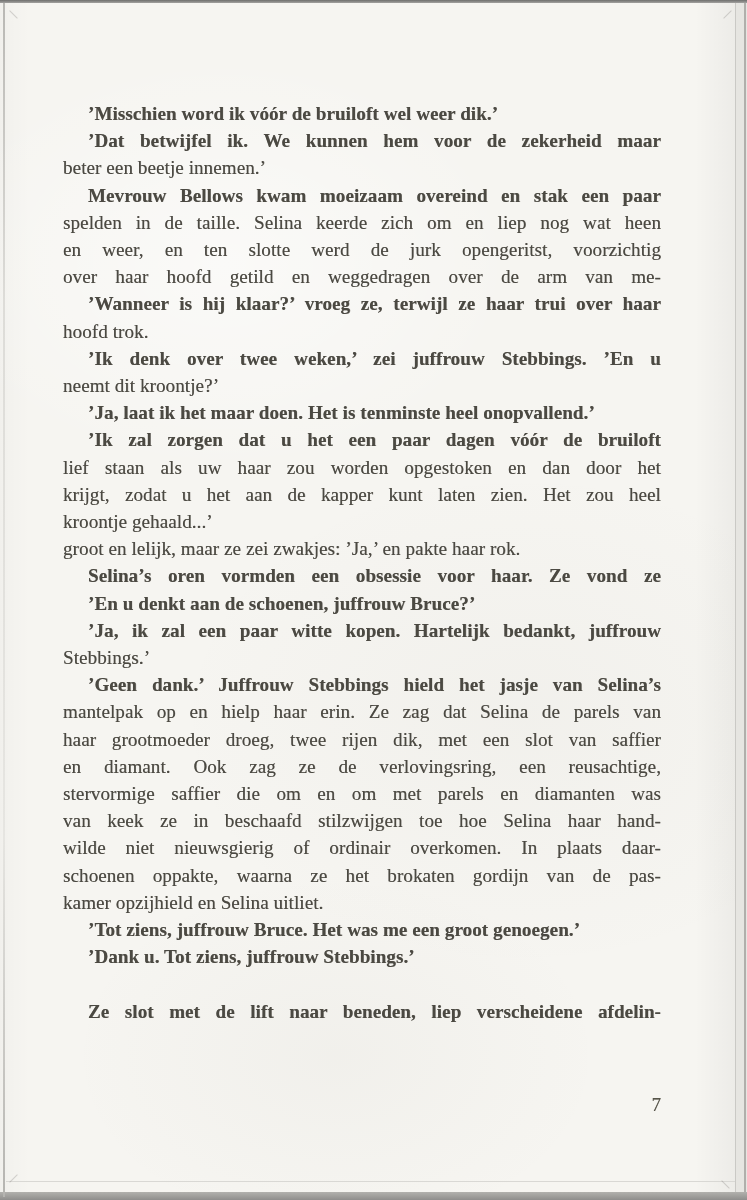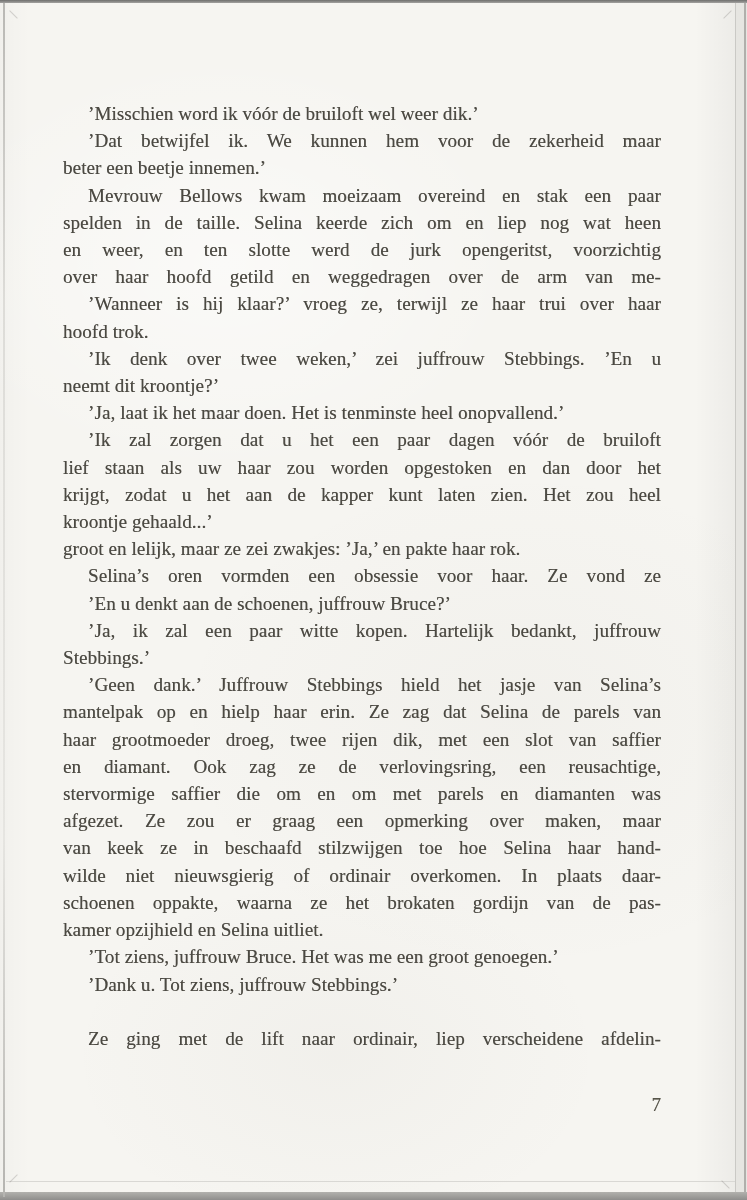--- a/index.html
+++ b/index.html
@@ -48,21 +48,21 @@
     top: 100px;
     width: 598px;
     font-size: 19px;
     line-height: 27.2px;
     color: #4b4942;
     text-shadow: 0.3px 0.3px 0.6px rgba(70,66,58,0.55);
     letter-spacing: 0.1px;
   }
   .line { text-align: left; }
   .line.justify { text-align: justify; text-align-last: justify; }
-  .line.indent { text-indent: 25px; }
+  .line.indent { text-indent: 25px; font-weight: bold; }
   .line.gap { margin-top: 27.2px; }
 
   .page-number {
     position: absolute;
     left: 63px;
     top: 1094px;
     width: 598px;
     text-align: right;
     font-size: 19px;
     color: #565449;
@@ -103,23 +103,22 @@
     <div class="line">groot en lelijk, maar ze zei zwakjes: ’Ja,’ en pakte haar rok.</div>
     <div class="line indent justify">Selina’s oren vormden een obsessie voor haar. Ze vond ze</div>
     <div class="line indent">’En u denkt aan de schoenen, juffrouw Bruce?’</div>
     <div class="line indent justify">’Ja, ik zal een paar witte kopen. Hartelijk bedankt, juffrouw</div>
     <div class="line">Stebbings.’</div>
     <div class="line indent justify">’Geen dank.’ Juffrouw Stebbings hield het jasje van Selina’s</div>
     <div class="line justify">mantelpak op en hielp haar erin. Ze zag dat Selina de parels van</div>
     <div class="line justify">haar grootmoeder droeg, twee rijen dik, met een slot van saffier</div>
     <div class="line justify">en diamant. Ook zag ze de verlovingsring, een reusachtige,</div>
     <div class="line justify">stervormige saffier die om en om met parels en diamanten was</div>
-    <div class="line justify">afgezet. Ze zou er graag een opmerking over maken, maar</div>
     <div class="line justify">van keek ze in beschaafd stilzwijgen toe hoe Selina haar hand-</div>
     <div class="line justify">wilde niet nieuwsgierig of ordinair overkomen. In plaats daar-</div>
     <div class="line justify">schoenen oppakte, waarna ze het brokaten gordijn van de pas-</div>
     <div class="line">kamer opzijhield en Selina uitliet.</div>
     <div class="line indent">’Tot ziens, juffrouw Bruce. Het was me een groot genoegen.’</div>
     <div class="line indent">’Dank u. Tot ziens, juffrouw Stebbings.’</div>
-    <div class="line indent justify gap">Ze ging met de lift naar ordinair, liep verscheidene afdelin-</div>
+    <div class="line indent justify gap">Ze slot met de lift naar beneden, liep verscheidene afdelin-</div>
   </div>
 
 <div class="page-number">7</div>
 
 </body></html>

